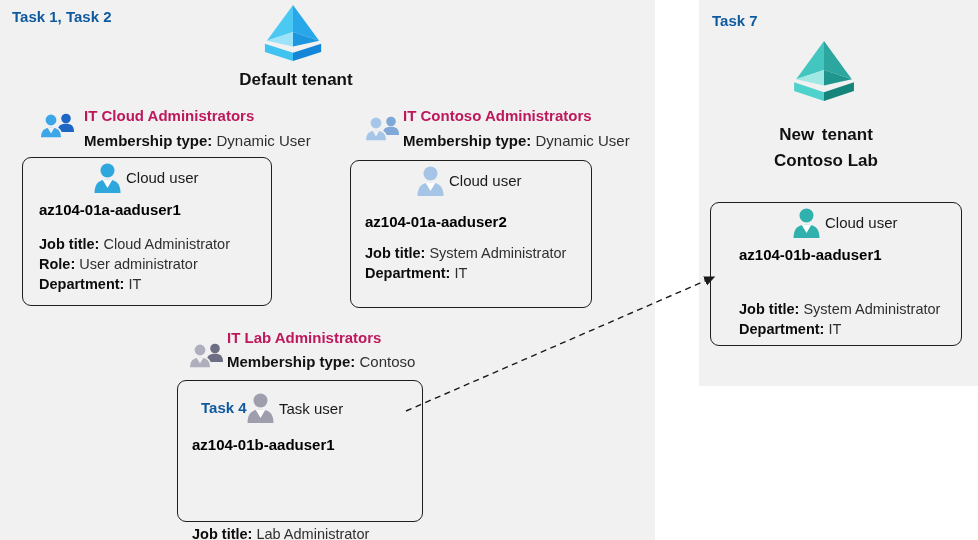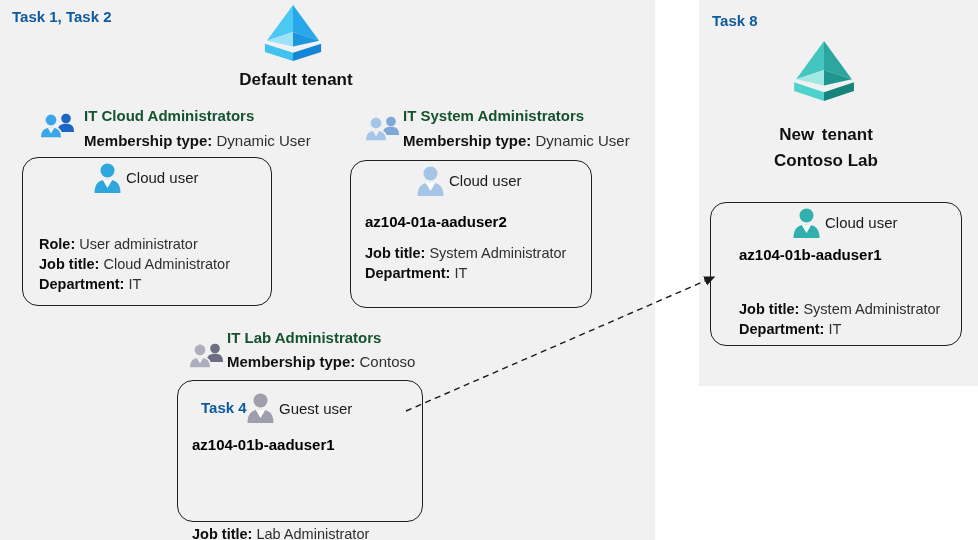--- a/index.html
+++ b/index.html
@@ -9,42 +9,42 @@
   .bg-left   { position:absolute; left:0;   top:0; width:655px; height:540px; background:#f1f1f2; }
   .bg-right  { position:absolute; left:699px; top:0; width:279px; height:386px; background:#f1f1f2; }
 
   .abs { position:absolute; }
 
   .task-label { font-size:15px; font-weight:700; color:#0f5a9e; white-space:nowrap; }
 
   .tenant-label { font-size:17px; font-weight:700; color:#111; text-align:center; white-space:nowrap; }
   .wordgap { word-spacing:3px; }
 
-  .group-title { font-size:15px; font-weight:700; color:#14532d; white-space:nowrap; }
+  .group-title { font-size:15px; font-weight:700; color:#be185d; white-space:nowrap; }
   .membership  { font-size:15px; color:#2f2f2f; white-space:nowrap; }
   .membership b { color:#111; }
 
-  .user-box { position:absolute; border:1.6px solid #1f1f1f; border-radius:16px; background:transparent; }
+  .user-box { position:absolute; border:1.6px solid #1f1f1f; border-radius:9px; background:transparent; }
   .user-type { font-size:15px; color:#1a1a1a; white-space:nowrap; }
   .user-name { font-size:15px; font-weight:700; color:#000; white-space:nowrap; }
   .field-row { font-size:14.5px; color:#2f2f2f; line-height:20px; white-space:nowrap; }
   .field-row b { color:#0d0d0d; }
   .overlay { position:absolute; left:0; top:0; pointer-events:none; }
   svg { display:block; }
 </style>
 </head>
 <body>
 
 <div class="canvas">
 
   <div class="bg-left"></div>
   <div class="bg-right"></div>
 
   <div class="abs task-label" style="left:12px; top:8px;">Task 1, Task 2</div>
-  <div class="abs task-label" style="left:712px; top:12px;">Task 8</div>
+  <div class="abs task-label" style="left:712px; top:12px;">Task 7</div>
 
   <div class="abs" style="left:262px; top:4px;">
     <svg width="62" height="58" viewBox="0 0 64 58">
       <polygon points="32,0 5,37 32,28" fill="#4cc9f3"></polygon>
       <polygon points="32,0 59,37 32,28" fill="#28a7ea"></polygon>
       <polygon points="5,37 32,28 32,43" fill="#9ce3fa"></polygon>
       <polygon points="59,37 32,28 32,43" fill="#1c96de"></polygon>
       <polygon points="3,40 32,49.5 32,58 3,48.5" fill="#41c3f2"></polygon>
       <polygon points="61,40 32,49.5 32,58 61,48.5" fill="#1486d8"></polygon>
     </svg>
@@ -67,37 +67,38 @@
 
   <div class="user-box" style="left:22px; top:157px; width:250px; height:149px;">
     <div class="abs" style="left:71px; top:5px;">
       <svg width="27" height="30" viewBox="0 0 27 30">
         <circle cx="13.5" cy="7.5" r="7" fill="#2ea7dd"></circle>
         <path d="M0.5,30 C0.5,20 5.5,16.5 13.5,16.5 C21.5,16.5 26.5,20 26.5,30 Z" fill="#2ea7dd"></path>
         <polygon points="8.5,16.5 18.5,16.5 13.5,25" fill="#ffffff"></polygon>
       </svg>
     </div>
     <div class="abs user-type" style="left:103px; top:11px;">Cloud user</div>
+    <div class="abs user-name" style="left:16px; top:43px;">az104-01a-aaduser1</div>
     <div class="abs" style="left:16px; top:76px;">
+      <div class="field-row"><b>Job title:</b><span> Cloud Administrator</span></div>
       <div class="field-row"><b>Role:</b><span> User administrator</span></div>
-      <div class="field-row"><b>Job title:</b><span> Cloud Administrator</span></div>
       <div class="field-row"><b>Department:</b><span> IT</span></div>
     </div>
   </div>
 
   <div class="abs" style="left:365px; top:114px;">
     <svg width="34" height="30" viewBox="0 0 34 30">
       <circle cx="26" cy="7.5" r="4.8" fill="#7fa7d8"></circle>
       <path d="M17.5,21 C17.5,14.8 20.6,12.8 26,12.8 C31.4,12.8 34,14.8 34,21 Z" fill="#7fa7d8"></path>
       <circle cx="11" cy="9" r="6.2" fill="#a5c6e8" stroke="#f1f1f2" stroke-width="1.6"></circle>
       <path d="M0,27 C0,18.6 4.6,15.8 11,15.8 C17.4,15.8 22,18.6 22,27 Z" fill="#a5c6e8" stroke="#f1f1f2" stroke-width="1.6"></path>
       <polygon points="7.5,16.5 14.5,16.5 11,22.5" fill="#f1f1f2"></polygon>
     </svg>
   </div>
-  <div class="abs group-title" style="left:403px; top:107px;">IT System Administrators</div>
+  <div class="abs group-title" style="left:403px; top:107px;">IT Contoso Administrators</div>
   <div class="abs membership" style="left:403px; top:132px;">
     <b>Membership type:</b><span> Dynamic User</span>
   </div>
 
   <div class="user-box" style="left:350px; top:160px; width:242px; height:148px;">
     <div class="abs" style="left:66px; top:5px;">
       <svg width="27" height="30" viewBox="0 0 27 30">
         <circle cx="13.5" cy="7.5" r="7" fill="#a5c4e6"></circle>
         <path d="M0.5,30 C0.5,20 5.5,16.5 13.5,16.5 C21.5,16.5 26.5,20 26.5,30 Z" fill="#a5c4e6"></path>
         <polygon points="8.5,16.5 18.5,16.5 13.5,25" fill="#ffffff"></polygon>
@@ -127,21 +128,21 @@
 
   <div class="user-box" style="left:177px; top:380px; width:246px; height:142px;">
     <div class="abs task-label" style="left:23px; top:18px;">Task 4</div>
     <div class="abs" style="left:69px; top:12px;">
       <svg width="27" height="30" viewBox="0 0 27 30">
         <circle cx="13.5" cy="7.5" r="7" fill="#9e9ead"></circle>
         <path d="M0.5,30 C0.5,20 5.5,16.5 13.5,16.5 C21.5,16.5 26.5,20 26.5,30 Z" fill="#9e9ead"></path>
         <polygon points="8.5,16.5 18.5,16.5 13.5,25" fill="#ffffff"></polygon>
       </svg>
     </div>
-    <div class="abs user-type" style="left:101px; top:19px;">Guest user</div>
+    <div class="abs user-type" style="left:101px; top:19px;">Task user</div>
     <div class="abs user-name" style="left:14px; top:55px;">az104-01b-aaduser1</div>
     <div class="abs" style="left:14px; top:95px;margin-top:48px;">
       <div class="field-row"><b>Job title:</b><span> Lab Administrator</span></div>
       <div class="field-row"><b>Department:</b><span> IT</span></div>
     </div>
   </div>
 
   <div class="abs" style="left:791px; top:40px;">
     <svg width="66" height="62" viewBox="0 0 64 58">
       <polygon points="32,0 5,37 32,28" fill="#43c6c0"></polygon>

